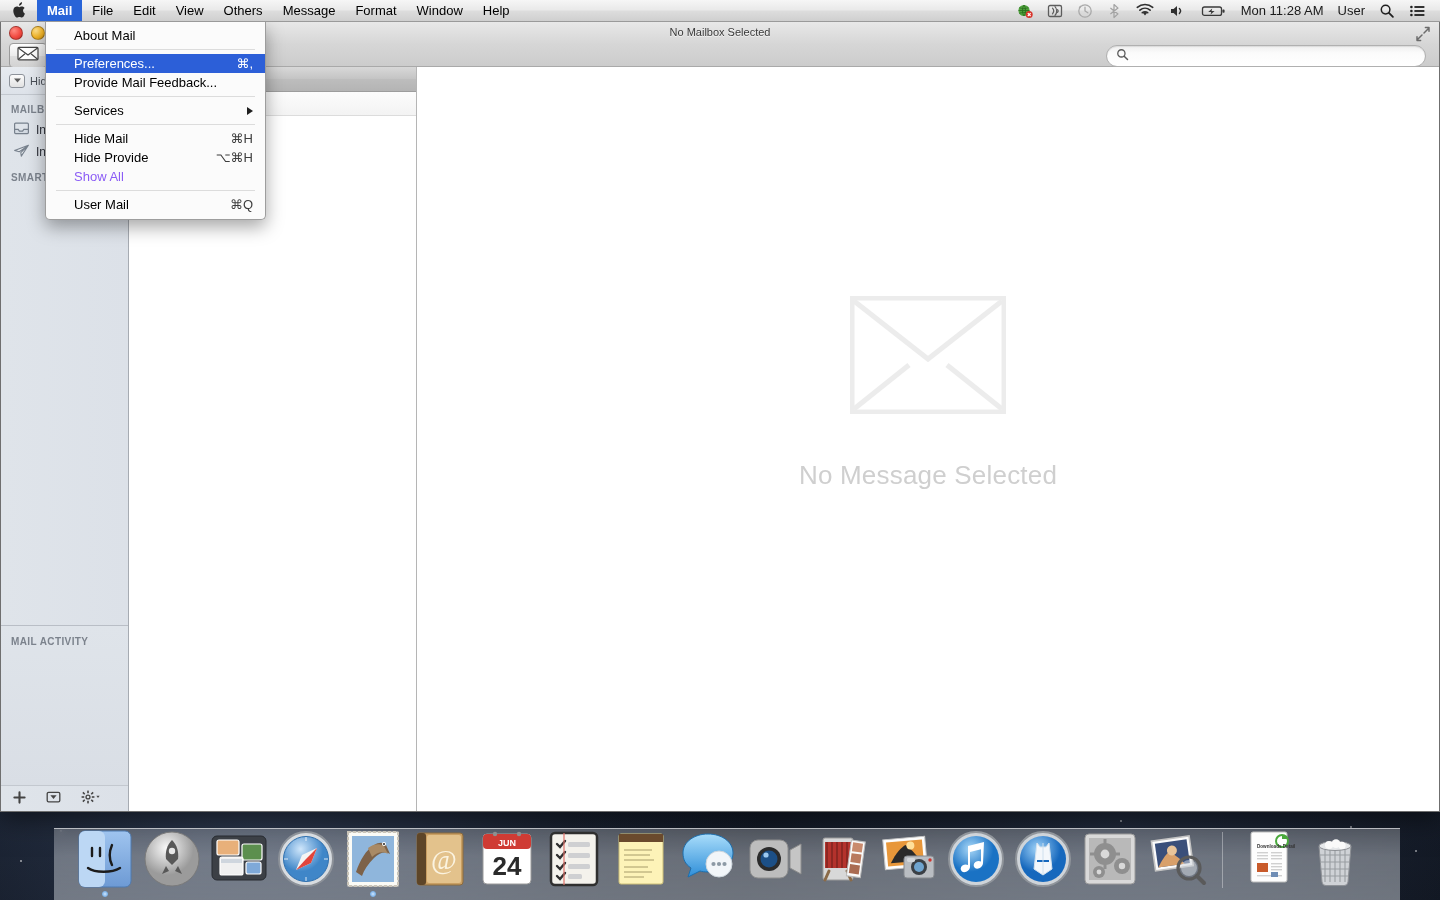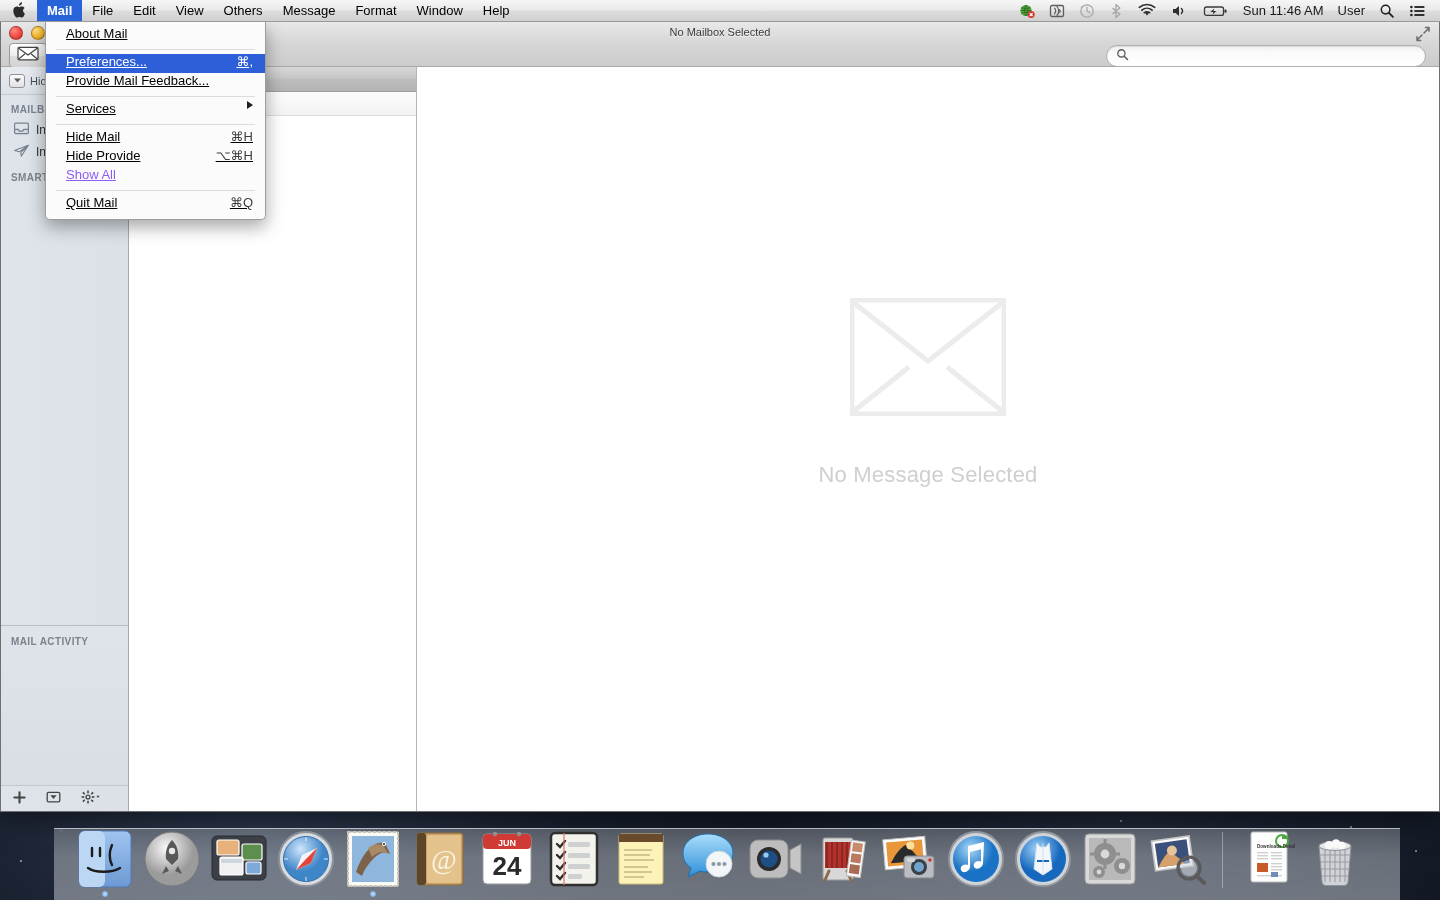--- a/index.html
+++ b/index.html
@@ -159,36 +159,36 @@
   #sort-label { font-size:11px; color:#b9b9b9; }
 
   #message-view {
     flex:1; background:#fff; display:flex; align-items:center; justify-content:center;
     position:relative;
   }
   #empty-state {
     display:flex; flex-direction:column; align-items:center;
     margin-top:-92px;
   }
-  #empty-title { font-size:22px; color:#cfcfcf; margin-top:42px; letter-spacing:.2px; }
+  #empty-title { font-size:26px; color:#cfcfcf; margin-top:42px; letter-spacing:.2px; }
 
   
   #mail-dropdown {
     position:absolute; left:44px; top:22px; width:221px;
     background:#fbfbfb;
     border:1px solid #9d9d9d; border-top:none;
     border-radius:0 0 5px 5px;
     box-shadow:0 7px 18px rgba(0,0,0,.35);
     padding:4px 0 5px 0;
     z-index:80;
     font-size:13px;
   }
   .menu-row {
-    height:19px; display:flex; align-items:flex-start;
-    padding:0 12px 0 20px; color:#000; white-space:nowrap;text-decoration:underline;
+    height:19px; display:flex; align-items:center;
+    padding:0 12px 0 28px; color:#000; white-space:nowrap;
   }
   .menu-row .mlabel { flex:1; }
   .menu-row .mkey { color:#3d3d3d; font-size:13px; margin-left:16px; }
   .menu-row.selected { background:#2c5fd8; color:#fff; }
   .menu-row.selected .mkey { color:#fff; }
   .menu-row.disabled { color:#8b5cf6; }
   .menu-sep { height:1px; background:#dcdcdc; margin:4px 10px; }
   .submenu-arrow {
     width:0;height:0;border-left:6px solid #1f1f1f;
     border-top:4.5px solid transparent;border-bottom:4.5px solid transparent;
@@ -292,21 +292,21 @@
         <path d="M10.4 5.6a3.4 3.4 0 0 1 0 4.8" stroke="#2f2f2f" stroke-width="1.4" fill="none" stroke-linecap="round"></path>
       </svg>
     </div>
     <div class="status-item">
       <svg width="26" height="16" viewBox="0 0 26 16">
         <rect x="1.5" y="4" width="19" height="8.4" rx="2" fill="none" stroke="#3a3a3a" stroke-width="1.3"></rect>
         <rect x="21.4" y="6.6" width="2.2" height="3.2" rx="0.8" fill="#3a3a3a"></rect>
         <path d="M11.2 5.6l-4 3.4h3l-.6 2.6 4-3.6h-3z" fill="#3a3a3a"></path>
       </svg>
     </div>
-    <div class="status-item">Sun 11:46 AM</div>
+    <div class="status-item">Mon 11:28 AM</div>
     <div class="status-item">User</div>
     <div class="status-item">
       <svg width="16" height="16" viewBox="0 0 16 16">
         <circle cx="6.6" cy="6.6" r="4.3" fill="none" stroke="#1f1f1f" stroke-width="1.5"></circle>
         <path d="M9.9 9.9l4 4" stroke="#1f1f1f" stroke-width="1.8" stroke-linecap="round"></path>
       </svg>
     </div>
     <div class="status-item">
       <svg width="18" height="16" viewBox="0 0 18 16">
         <circle cx="2.4" cy="4" r="1.3" fill="#1f1f1f"></circle>
@@ -510,21 +510,21 @@
       </div>
       <div class="menu-row">
         <span class="mlabel">Hide Provide</span>
         <span class="mkey">⌥⌘H</span>
       </div>
       <div class="menu-row disabled">
         <span class="mlabel">Show All</span>
       </div>
       <div class="menu-sep"></div>
       <div class="menu-row">
-        <span class="mlabel">Quit Mail</span>
+        <span class="mlabel">User Mail</span>
         <span class="mkey">⌘Q</span>
       </div>
     </div>
 </div>
 
 <div id="dock">
   <div id="dock-shelf"></div>
   <div id="dock-items">
       <div class="dock-icon" title="Finder"><svg width="62" height="62" viewBox="0 0 62 62">
       <defs>

